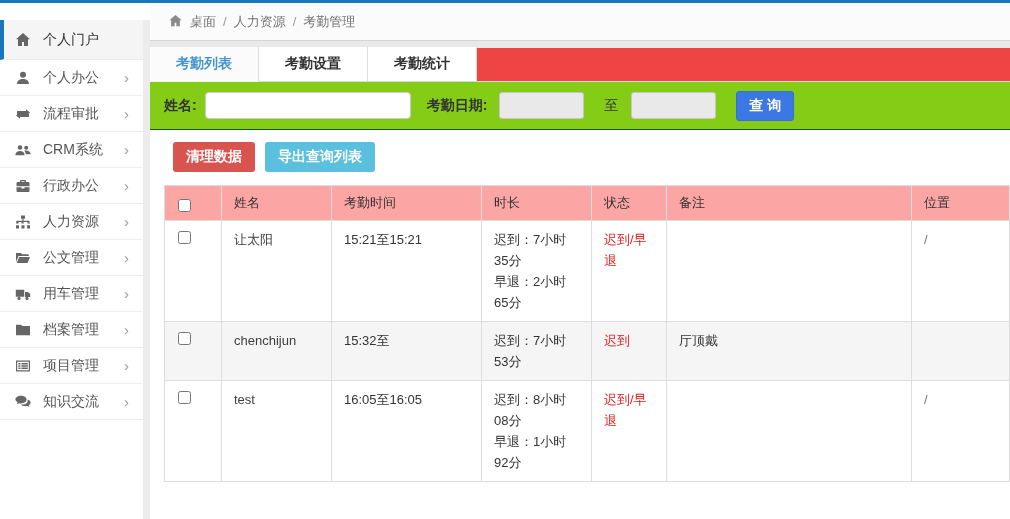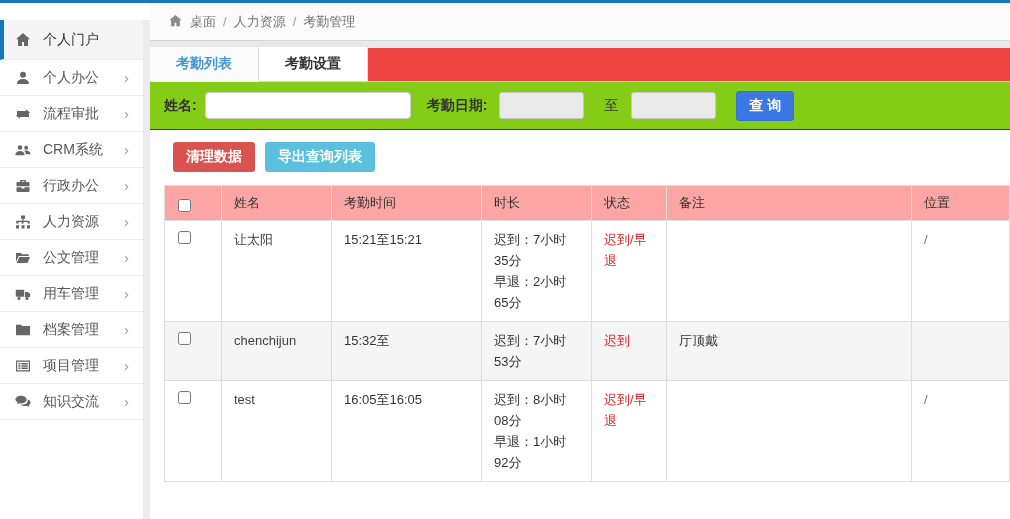--- a/index.html
+++ b/index.html
@@ -175,20 +175,21 @@
           <path d="M8 1L1 7.2h2V14h4v-4h2v4h4V7.2h2z"></path>
         </svg>
     </span>
     <span id="breadcrumb-links"><a>桌面</a><span class="sep">/</span><a>人力资源</a><span class="sep">/</span><a>考勤管理</a></span>
   </div>
   <div class="gap"></div>
 
   <div class="tabs" id="tab-bar">
       <div class="tab active">考勤列表</div>
       <div class="tab">考勤设置</div>
+      <div class="tab">考勤统计</div>
     </div>
 
   <div class="filter-row">
     <label>姓名:</label>
     <input class="text-input" type="text" value="" style="">
     <label class="lbl-date">考勤日期:</label>
     <input class="date-input d1" type="text" value="" style="">
     <span class="to">至</span>
     <input class="date-input" type="text" value="" style="">
     <button class="btn-search">查 询</button>

